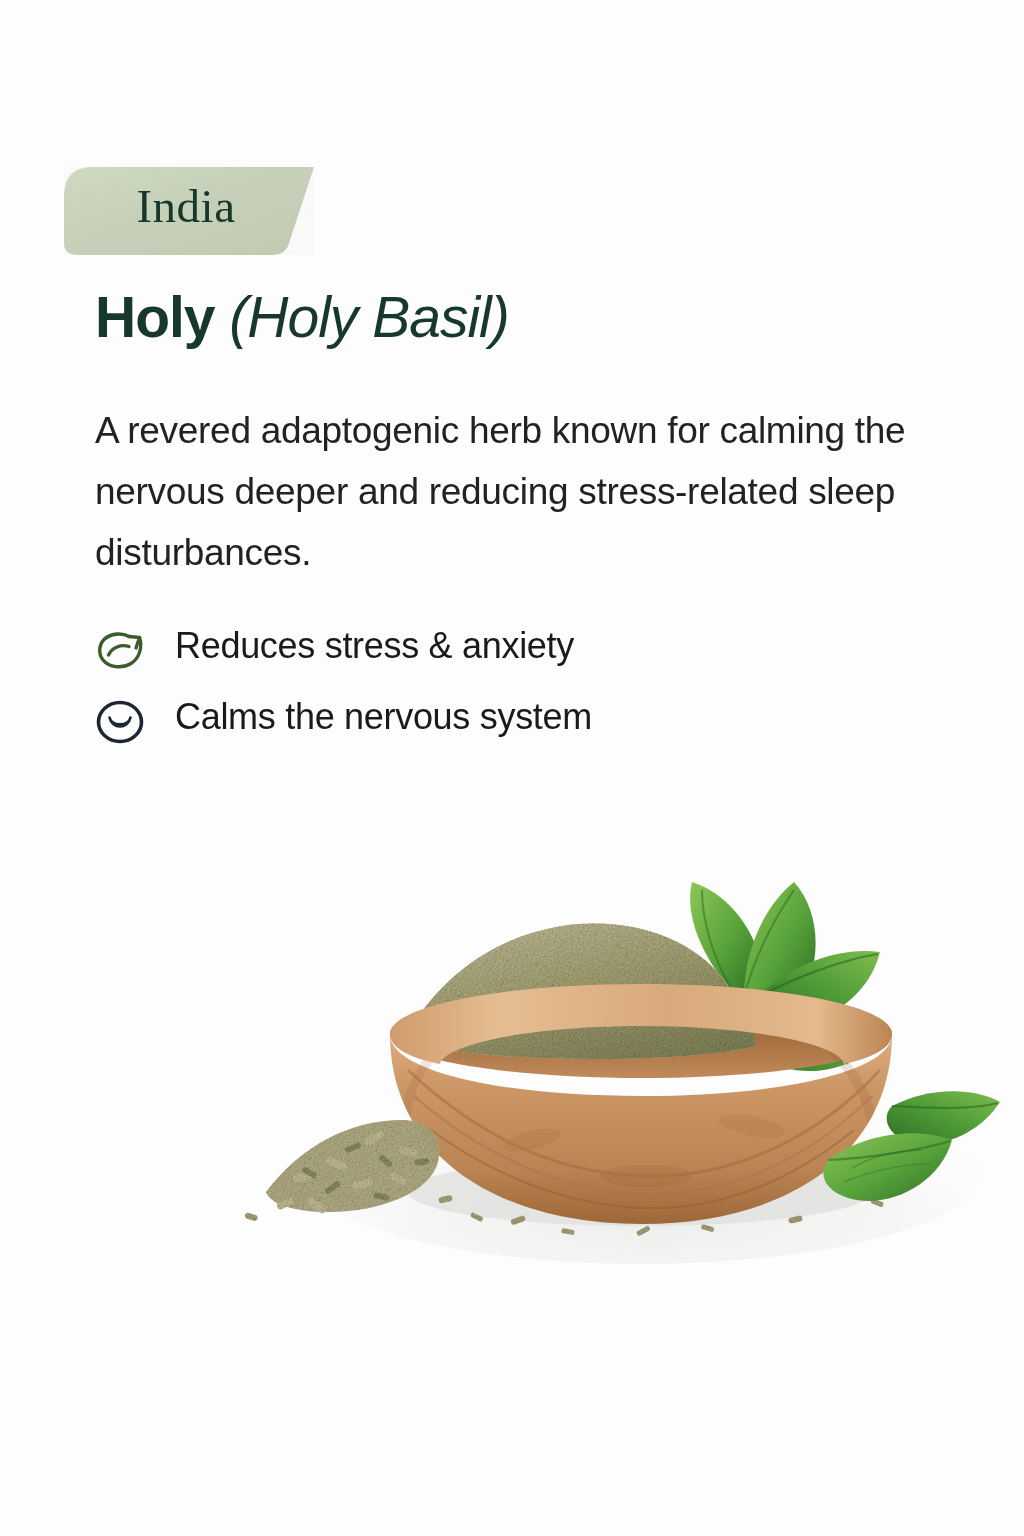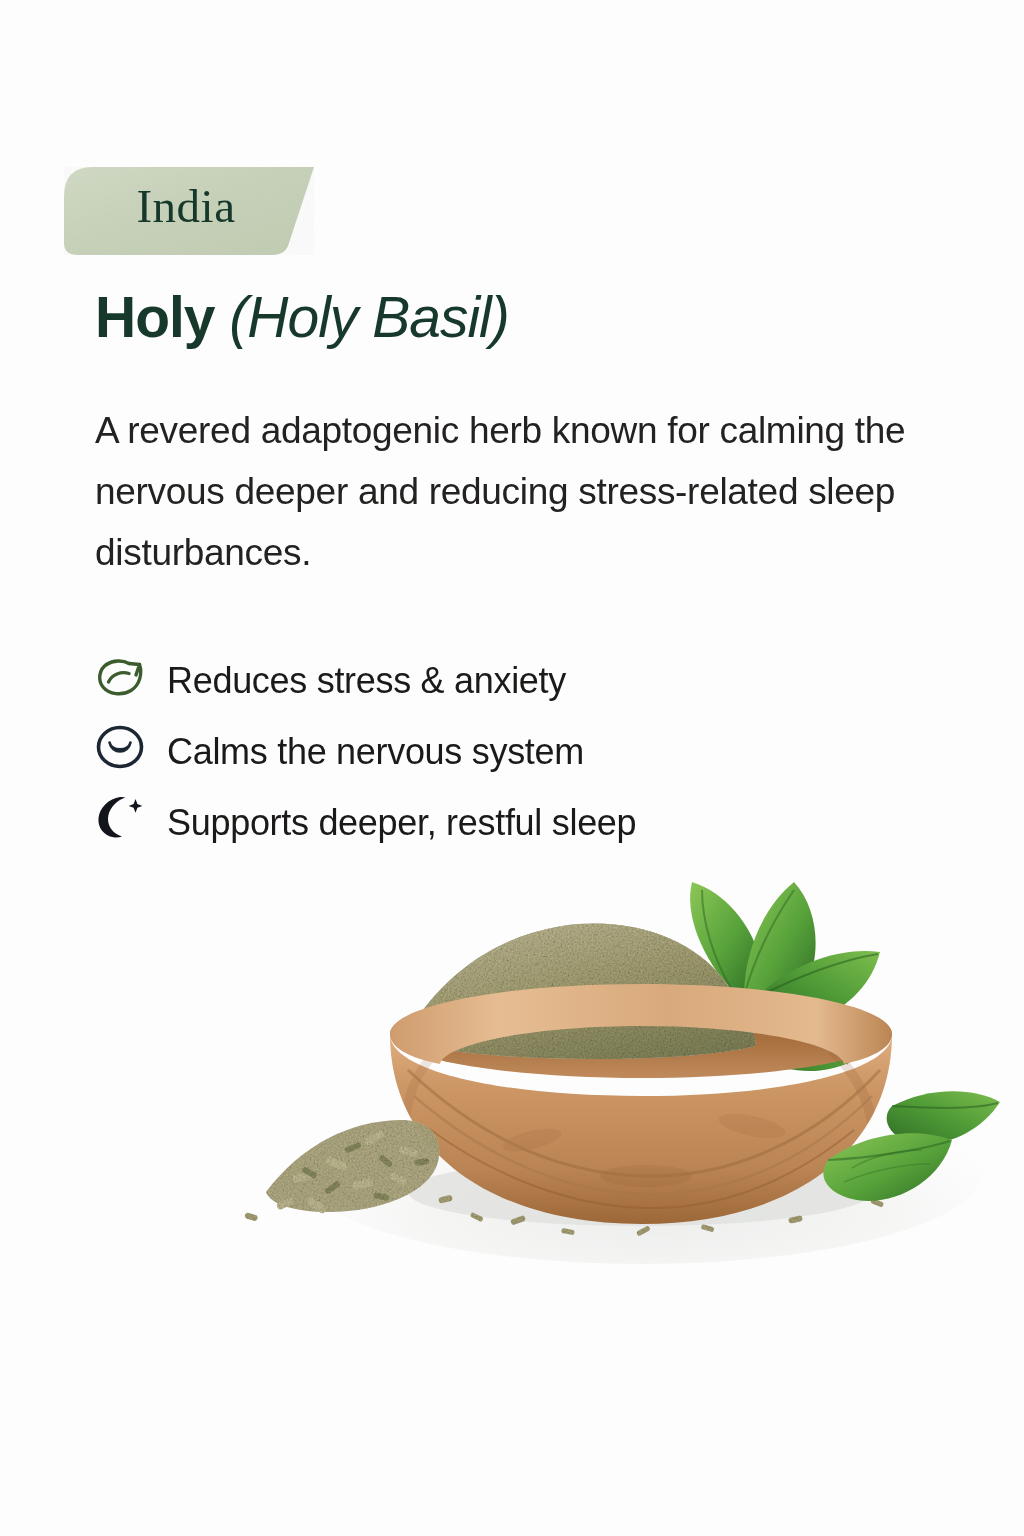--- a/index.html
+++ b/index.html
@@ -35,21 +35,21 @@
 
   
   .para{
     position:absolute;left:95px;top:400px;width:880px;
     font-size:37px;line-height:61px;color:#232220;
     font-weight:400;letter-spacing:-.3px;
   }
 
   
   .benefits{position:absolute;left:95px;top:628px;width:860px;}
-  .benefit{display:flex;align-items:flex-end;height:71px;}
+  .benefit{display:flex;align-items:flex-start;height:71px;gap:8px;}
   .benefit .b-icon{
     width:72px;flex:0 0 72px;display:flex;align-items:center;
     justify-content:flex-start;
   }
   .benefit .b-text{
     font-size:36px;color:#1b1a19;letter-spacing:-.3px;line-height:1;
   }
 
   
   .photo{position:absolute;left:232px;top:820px;width:800px;height:450px;}
@@ -107,29 +107,20 @@
     <div class="benefit">
       <span class="b-icon">
         <svg width="50" height="46" viewBox="0 0 50 46">
           <ellipse cx="25" cy="23" rx="21.5" ry="19.5" fill="none" stroke="#1d2733" stroke-width="3.6"></ellipse>
           <path d="M14.5 18.5 C17 27.5 33 27.5 35.5 18.5 C33 30.5 17 30.5 14.5 18.5 Z" fill="#1d2733" stroke="#1d2733" stroke-width="2.6" stroke-linejoin="round"></path>
         </svg>
       </span>
       <span class="b-text">Calms the nervous system</span>
     </div>
 
-    <div class="benefit">
-      <span class="b-icon">
-        <svg width="52" height="48" viewBox="0 0 52 48">
-          <path d="M30.5 4.5 C20 8 13 17 13 26 C13 34 18.5 41 27 43.5 C24.5 44.3 21.5 44.6 18.5 44.2 C9 43 2.5 34.5 3.5 25 C4.5 14.6 14 5.5 25 4 C26.8 3.8 28.7 3.9 30.5 4.5 Z" fill="#12161c"></path>
-          <path d="M40.5 6 L42.4 11 L47.3 12.9 L42.4 14.8 L40.5 19.8 L38.6 14.8 L33.7 12.9 L38.6 11 Z" fill="#12161c"></path>
-        </svg>
-      </span>
-      <span class="b-text">Supports deeper, restful sleep</span>
-    </div>
 
   </div>
 
   <div class="photo">
     <svg viewBox="0 0 800 450">
       <defs>
 
         <radialGradient id="surf" cx="0.52" cy="0.72" r="0.62">
           <stop offset="0%" stop-color="#eceeec"></stop>
           <stop offset="58%" stop-color="#f6f6f5"></stop>

